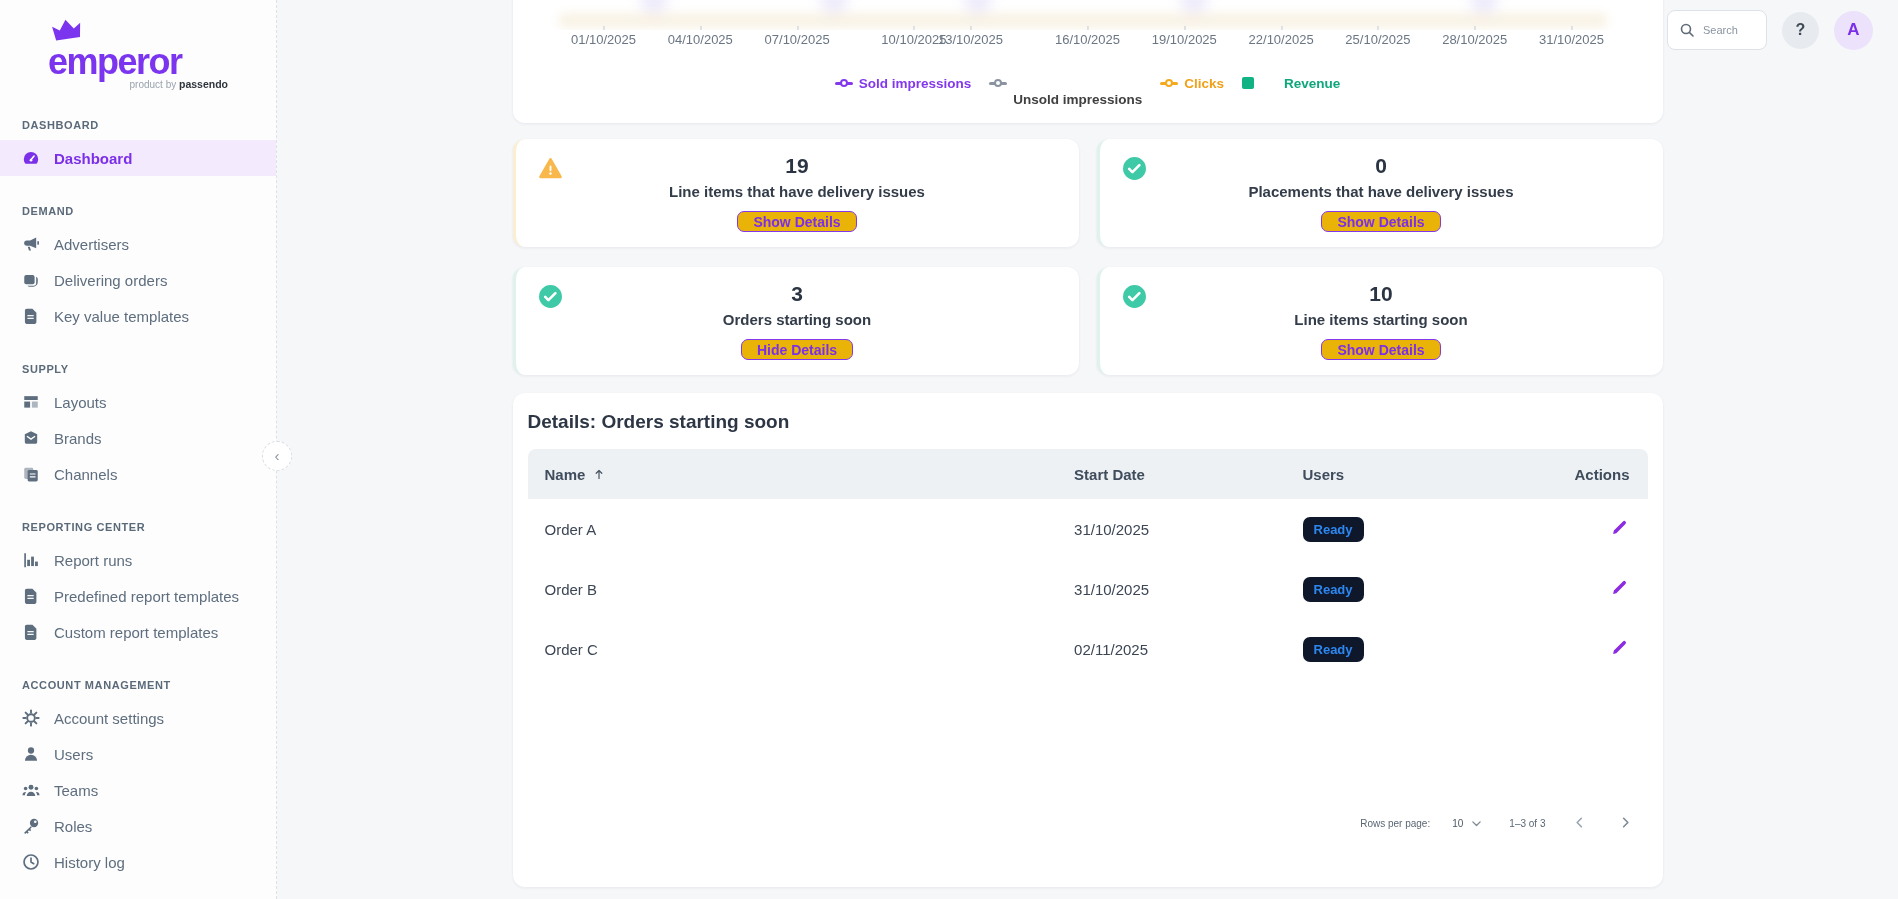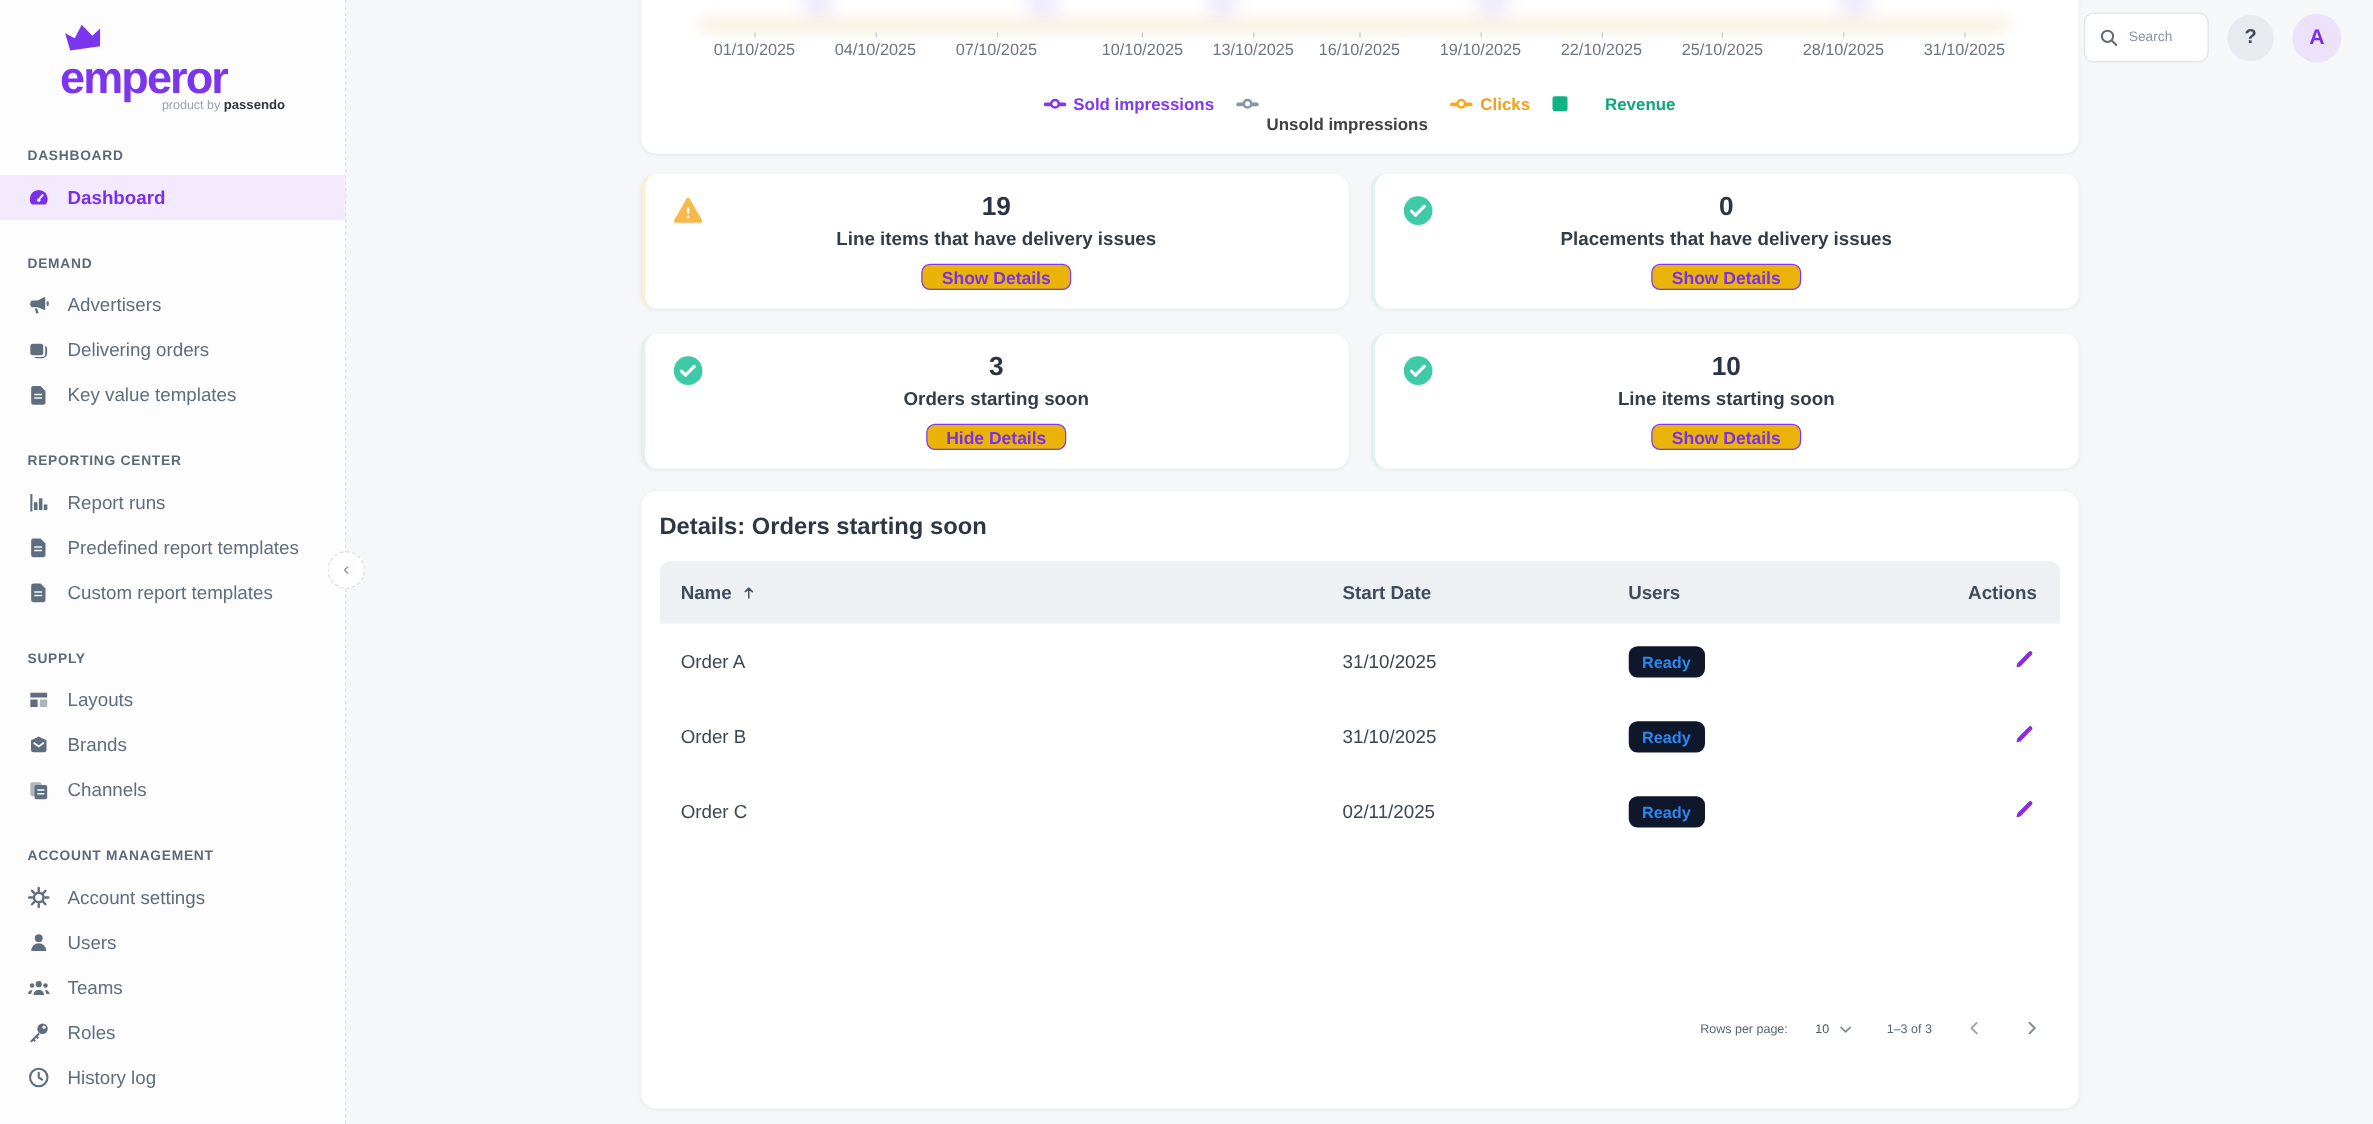--- a/index.html
+++ b/index.html
@@ -153,20 +153,52 @@
           <span class="icon">
             <svg viewBox="0 0 16 16">
               <path fill="currentColor" d="M4.2 1.6h5.1l3.5 3.5v8.3c0 .9-.7 1.6-1.6 1.6H4.2c-.9 0-1.6-.7-1.6-1.6V3.2c0-.9.7-1.6 1.6-1.6z"></path>
               <path stroke="#fff" stroke-width="1.1" d="M4.8 7.6h5.6M4.8 10.2h5.6" opacity=".95"></path>
             </svg>
           </span>
           <span>Key value templates</span>
         </div>
       </div>
       <div class="section">
+        <div class="section-title">SUPPLY</div>
+        <div class="nav-item">
+          <span class="icon">
+            <svg viewBox="0 0 16 16" fill="currentColor">
+              <path d="M2 2.8h12v3.4H2z"></path>
+              <path d="M2 7.6h5.2V13H2z"></path>
+              <path d="M8.8 7.6H14V13H8.8z" opacity=".5"></path>
+            </svg>
+          </span>
+          <span>Layouts</span>
+        </div>
+        <div class="nav-item">
+          <span class="icon">
+            <svg viewBox="0 0 16 16">
+              <path fill="currentColor" d="M2.5 4.6 8 2l5.5 2.6v6.9c0 .9-.7 1.6-1.6 1.6H4.1c-.9 0-1.6-.7-1.6-1.6z"></path>
+              <path stroke="#fff" stroke-width="1.2" fill="none" d="m4.4 6.4 3.6 2.6 3.6-2.6"></path>
+            </svg>
+          </span>
+          <span>Brands</span>
+        </div>
+        <div class="nav-item">
+          <span class="icon">
+            <svg viewBox="0 0 16 16" fill="currentColor">
+              <rect x="2" y="2.4" width="8" height="10" rx="1.3" opacity=".5"></rect>
+              <rect x="5" y="4.4" width="9" height="10.2" rx="1.3"></rect>
+              <path stroke="#fff" stroke-width="1.1" d="M7 8h5M7 10.6h5"></path>
+            </svg>
+          </span>
+          <span>Channels</span>
+        </div>
+      </div>
+      <div class="section">
         <div class="section-title">REPORTING CENTER</div>
         <div class="nav-item">
           <span class="icon">
             <svg viewBox="0 0 16 16" fill="currentColor">
               <path d="M2 2h1.5v12.4H2z"></path>
               <rect x="4.6" y="7.8" width="2.5" height="5.6"></rect>
               <rect x="8.1" y="5" width="2.5" height="8.4"></rect>
               <rect x="11.6" y="9.4" width="2.5" height="4"></rect>
             </svg>
           </span>
@@ -182,52 +214,20 @@
           <span>Predefined report templates</span>
         </div>
         <div class="nav-item">
           <span class="icon">
             <svg viewBox="0 0 16 16">
               <path fill="currentColor" d="M4.2 1.6h5.1l3.5 3.5v8.3c0 .9-.7 1.6-1.6 1.6H4.2c-.9 0-1.6-.7-1.6-1.6V3.2c0-.9.7-1.6 1.6-1.6z"></path>
               <path stroke="#fff" stroke-width="1.1" d="M4.8 7.6h5.6M4.8 10.2h5.6" opacity=".95"></path>
             </svg>
           </span>
           <span>Custom report templates</span>
-        </div>
-      </div>
-      <div class="section">
-        <div class="section-title">SUPPLY</div>
-        <div class="nav-item">
-          <span class="icon">
-            <svg viewBox="0 0 16 16" fill="currentColor">
-              <path d="M2 2.8h12v3.4H2z"></path>
-              <path d="M2 7.6h5.2V13H2z"></path>
-              <path d="M8.8 7.6H14V13H8.8z" opacity=".5"></path>
-            </svg>
-          </span>
-          <span>Layouts</span>
-        </div>
-        <div class="nav-item">
-          <span class="icon">
-            <svg viewBox="0 0 16 16">
-              <path fill="currentColor" d="M2.5 4.6 8 2l5.5 2.6v6.9c0 .9-.7 1.6-1.6 1.6H4.1c-.9 0-1.6-.7-1.6-1.6z"></path>
-              <path stroke="#fff" stroke-width="1.2" fill="none" d="m4.4 6.4 3.6 2.6 3.6-2.6"></path>
-            </svg>
-          </span>
-          <span>Brands</span>
-        </div>
-        <div class="nav-item">
-          <span class="icon">
-            <svg viewBox="0 0 16 16" fill="currentColor">
-              <rect x="2" y="2.4" width="8" height="10" rx="1.3" opacity=".5"></rect>
-              <rect x="5" y="4.4" width="9" height="10.2" rx="1.3"></rect>
-              <path stroke="#fff" stroke-width="1.1" d="M7 8h5M7 10.6h5"></path>
-            </svg>
-          </span>
-          <span>Channels</span>
         </div>
       </div>
       <div class="section">
         <div class="section-title">ACCOUNT MANAGEMENT</div>
         <div class="nav-item">
           <span class="icon">
             <svg viewBox="0 0 16 16">
               <g stroke="currentColor" stroke-width="1.7" stroke-linecap="round">
                 <path d="M8 1.2v2.1M8 12.7v2.1M1.2 8h2.1M12.7 8h2.1M3.2 3.2l1.5 1.5M11.3 11.3l1.5 1.5M12.8 3.2l-1.5 1.5M4.7 11.3l-1.5 1.5"></path>
               </g>
@@ -304,21 +304,21 @@
         <div class="wisp" style="left:452px"></div>
         <div class="wisp" style="left:668px"></div>
         <div class="wisp" style="left:958px"></div>
         <div class="band"></div>
       </div>
       <div class="xlabels" id="xlabels">
           <span class="xlabel" style="left: 91px;">01/10/2025</span>
           <span class="xlabel" style="left: 187.8px;">04/10/2025</span>
           <span class="xlabel" style="left: 284.6px;">07/10/2025</span>
           <span class="xlabel" style="left: 381.4px; margin-left: 20px;">10/10/2025</span>
-          <span class="xlabel" style="left: 490px;">13/10/2025</span>
+          <span class="xlabel" style="left: 458px;">13/10/2025</span>
           <span class="xlabel" style="left: 575px;">16/10/2025</span>
           <span class="xlabel" style="left: 671.8px;">19/10/2025</span>
           <span class="xlabel" style="left: 768.6px;">22/10/2025</span>
           <span class="xlabel" style="left: 865.4px;">25/10/2025</span>
           <span class="xlabel" style="left: 962.2px;">28/10/2025</span>
           <span class="xlabel" style="left: 1059px;">31/10/2025</span>
         </div>
       <div class="legend" id="legend">
           <span class="legend-item">
             <span class="lmark" style="color: rgb(131, 56, 236);">

